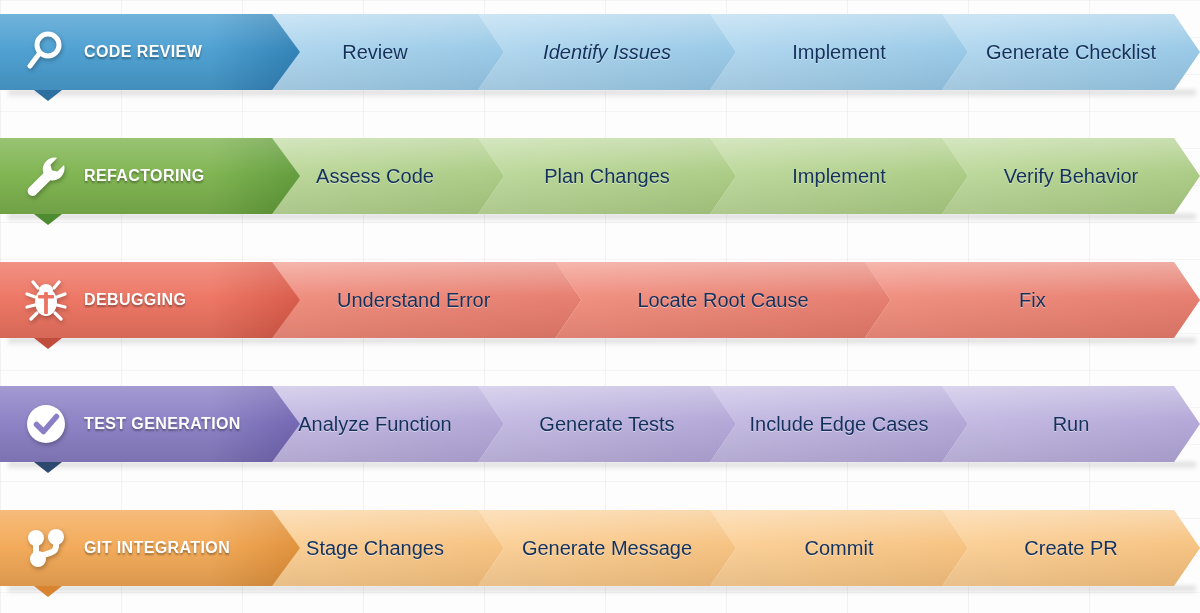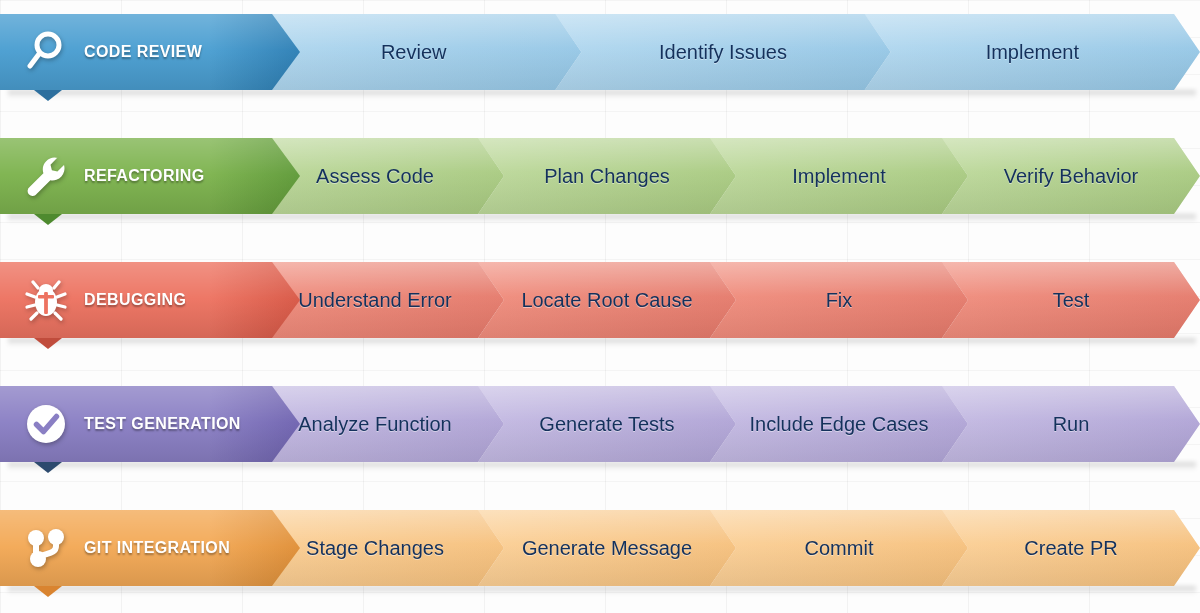--- a/index.html
+++ b/index.html
@@ -145,27 +145,31 @@
               </g>
             </svg>
           </div>
           <div class="hdr-label">CODE REVIEW</div>
         </div>
         <div class="steps">
           <div class="step" style="background: linear-gradient(to right, rgb(176, 215, 239), rgb(149, 199, 230));">
             <div class="sheen"></div>
             <div class="step-label" style="color: rgb(20, 49, 92);">Review</div>
           </div>
+          <div class="step" style="background: linear-gradient(to right, rgb(176, 215, 239), rgb(149, 199, 230)); font-style: italic;">
+            <div class="sheen"></div>
+            <div class="step-label" style="color: rgb(20, 49, 92);">Identify Issues</div>
+          </div>
           <div class="step" style="background: linear-gradient(to right, rgb(176, 215, 239), rgb(149, 199, 230));">
             <div class="sheen"></div>
-            <div class="step-label" style="color: rgb(20, 49, 92);">Identify Issues</div>
+            <div class="step-label" style="color: rgb(20, 49, 92);">Implement</div>
           </div>
           <div class="step" style="background: linear-gradient(to right, rgb(176, 215, 239), rgb(149, 199, 230));">
             <div class="sheen"></div>
-            <div class="step-label" style="color: rgb(20, 49, 92);">Implement</div>
+            <div class="step-label" style="color: rgb(20, 49, 92);">Generate Checklist</div>
           </div>
         </div>
       </div>
     </div>
     <div class="row" style="top: 138px;">
       <div class="row-shadow"></div>
       <div class="fold" style="border-top-color: rgb(78, 138, 47);"></div>
       <div class="band">
         <div class="hdr" style="background: linear-gradient(to right, rgb(125, 179, 78), rgb(125, 179, 78) 70%, rgb(95, 154, 56));">
           <div class="sheen"></div>
@@ -228,24 +232,20 @@
             <div class="step-label" style="color: rgb(20, 49, 92);">Understand Error</div>
           </div>
           <div class="step" style="background: linear-gradient(to right, rgb(240, 140, 124), rgb(229, 121, 106));">
             <div class="sheen"></div>
             <div class="step-label" style="color: rgb(20, 49, 92);">Locate Root Cause</div>
           </div>
           <div class="step" style="background: linear-gradient(to right, rgb(240, 140, 124), rgb(229, 121, 106));">
             <div class="sheen"></div>
             <div class="step-label" style="color: rgb(20, 49, 92);">Fix</div>
           </div>
-          <div class="step" style="background: linear-gradient(to right, rgb(240, 140, 124), rgb(229, 121, 106));">
-            <div class="sheen"></div>
-            <div class="step-label" style="color: rgb(20, 49, 92);">Test</div>
-          </div>
         </div>
       </div>
     </div>
     <div class="row" style="top: 386px; padding-left: 44px;">
       <div class="row-shadow"></div>
       <div class="fold" style="border-top-color: rgb(45, 74, 110);"></div>
       <div class="band">
         <div class="hdr" style="background: linear-gradient(to right, rgb(138, 127, 196), rgb(138, 127, 196) 70%, rgb(111, 99, 176));">
           <div class="sheen"></div>
           <div class="hdr-icon">

